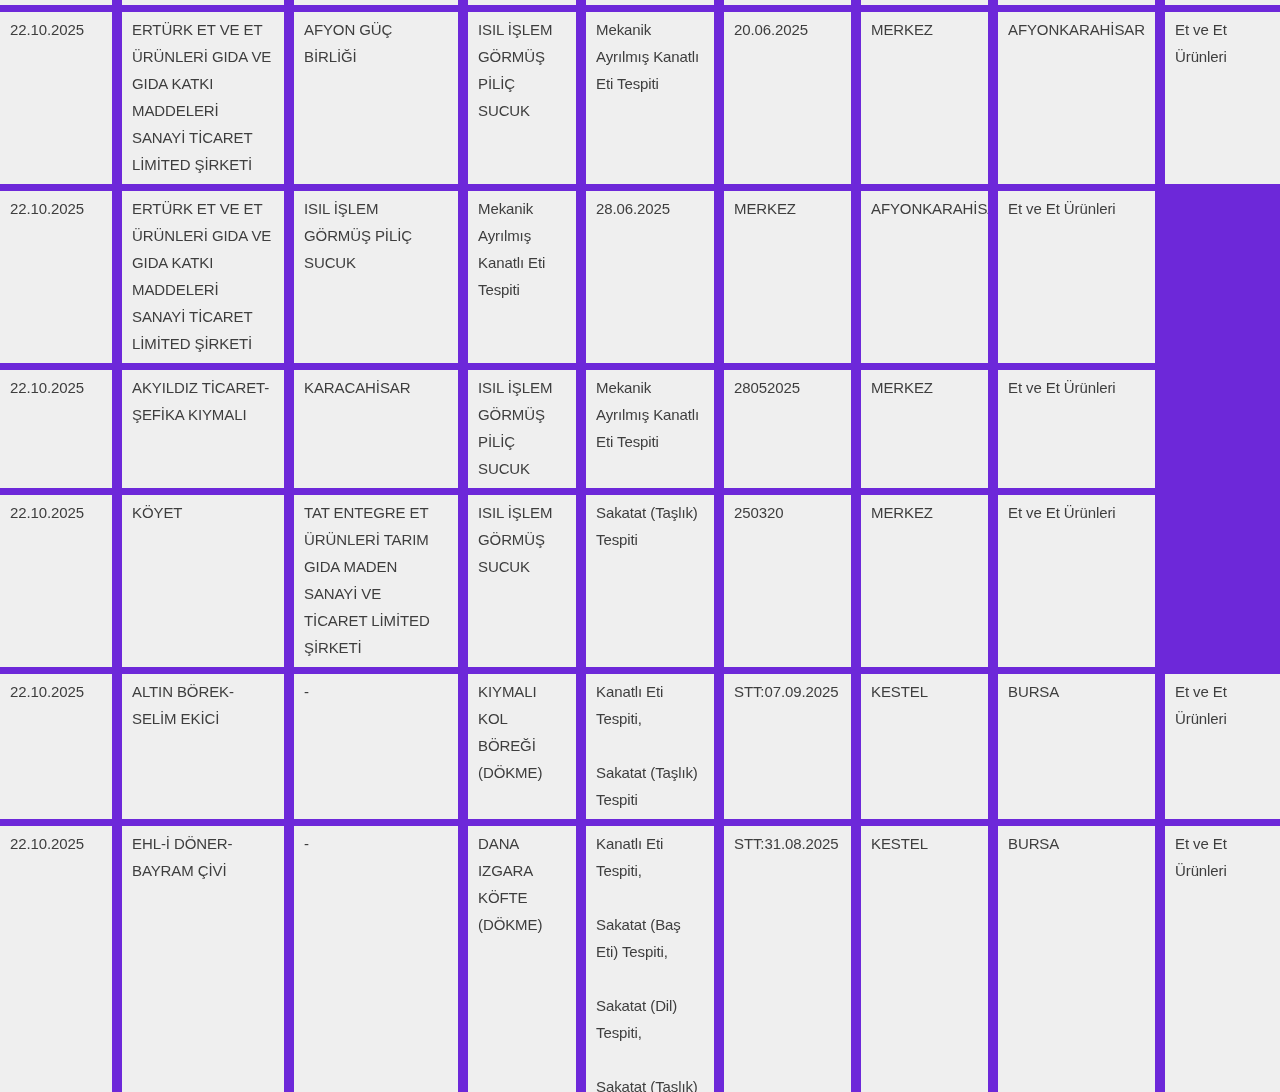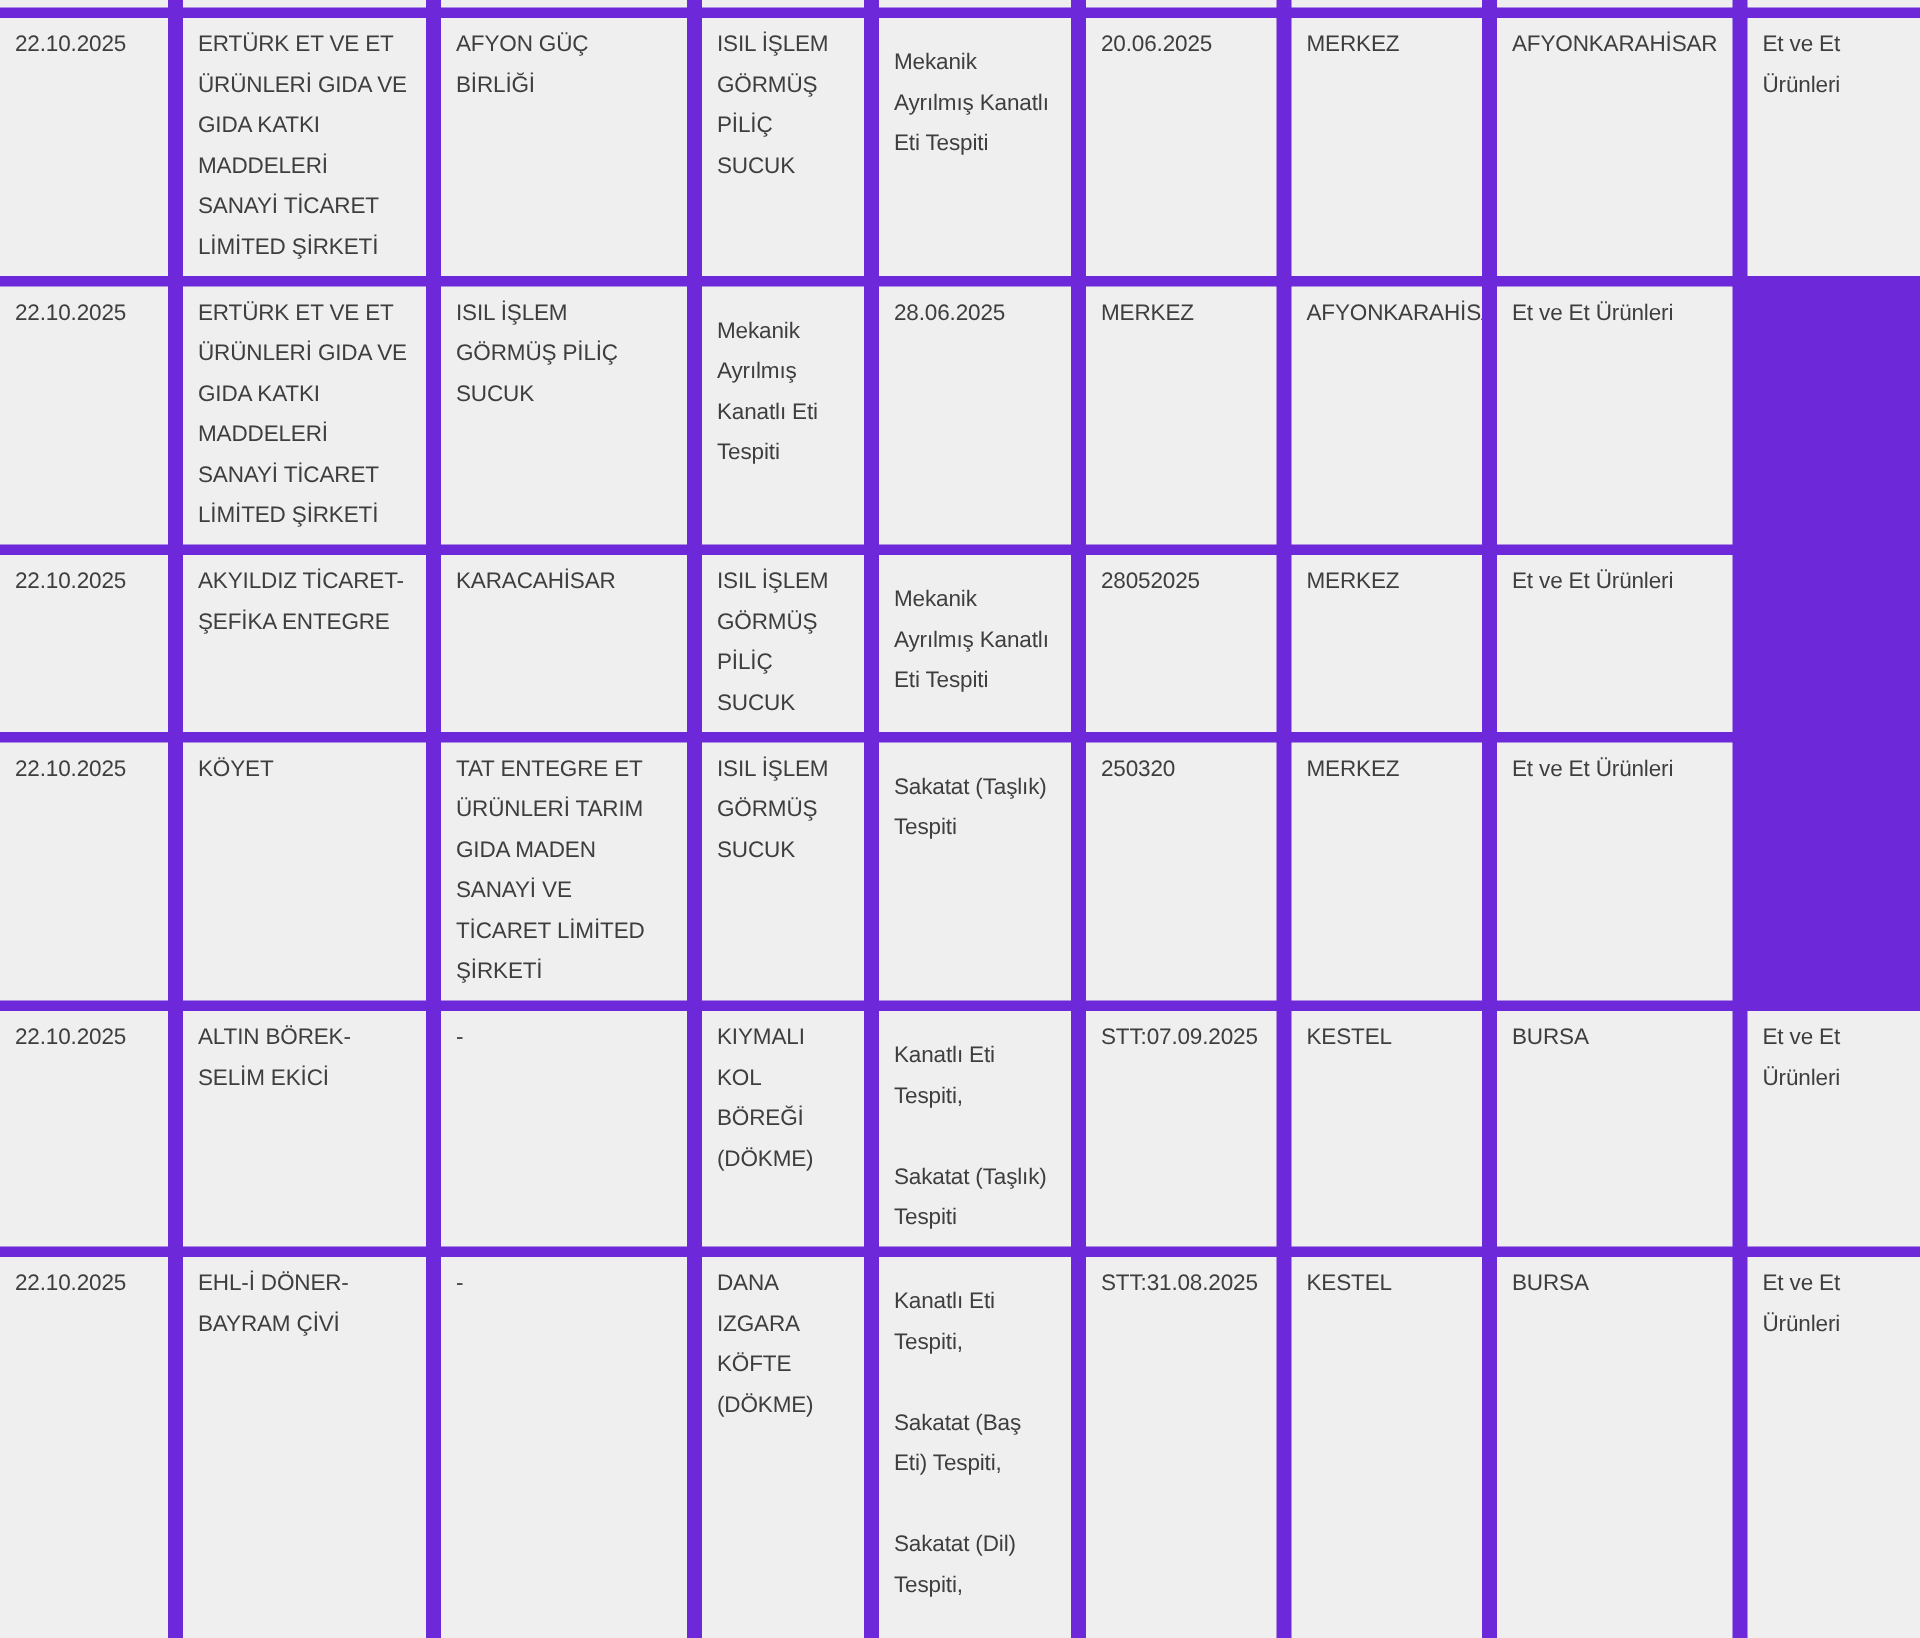--- a/index.html
+++ b/index.html
@@ -27,21 +27,21 @@
     background: #efefef;
     padding: 4px 10px 6px 10px;
     font-size: 15px;
     line-height: 27px;
     letter-spacing: -0.1px;
     overflow: hidden;
     word-break: normal;
   }
   .sliver .cell { padding: 0; }
   .sliver-top .cell { height: 5px; }
-  .finding { margin: 12px 0 27px 0; }
+  .finding { margin: 0 0 27px 0; }
   .finding:last-child { margin-bottom: 0; }
 </style>
 </head>
 <body>
 
 <div class="table-viewport">
 
   <div class="grid-row sliver sliver-top">
     <div class="cell"></div>
     <div class="cell"></div>
@@ -77,21 +77,21 @@
           <p class="finding">Mekanik Ayrılmış Kanatlı Eti Tespiti</p>
         </div>
     <div class="cell">28.06.2025</div>
     <div class="cell">MERKEZ</div>
     <div class="cell">AFYONKARAHİSAR</div>
     <div class="cell">Et ve Et Ürünleri</div>
   </div>
 
   <div class="grid-row data-row" style="min-height: 113px;">
     <div class="cell">22.10.2025</div>
-    <div class="cell">AKYILDIZ TİCARET-ŞEFİKA ENTEGRE</div>
+    <div class="cell">AKYILDIZ TİCARET-ŞEFİKA KIYMALI</div>
     <div class="cell">KARACAHİSAR</div>
     <div class="cell">ISIL İŞLEM GÖRMÜŞ PİLİÇ SUCUK</div>
     <div class="cell">
           <p class="finding">Mekanik Ayrılmış Kanatlı Eti Tespiti</p>
         </div>
     <div class="cell">28052025</div>
     <div class="cell">MERKEZ</div>
     <div class="cell">Et ve Et Ürünleri</div>
   </div>
 

